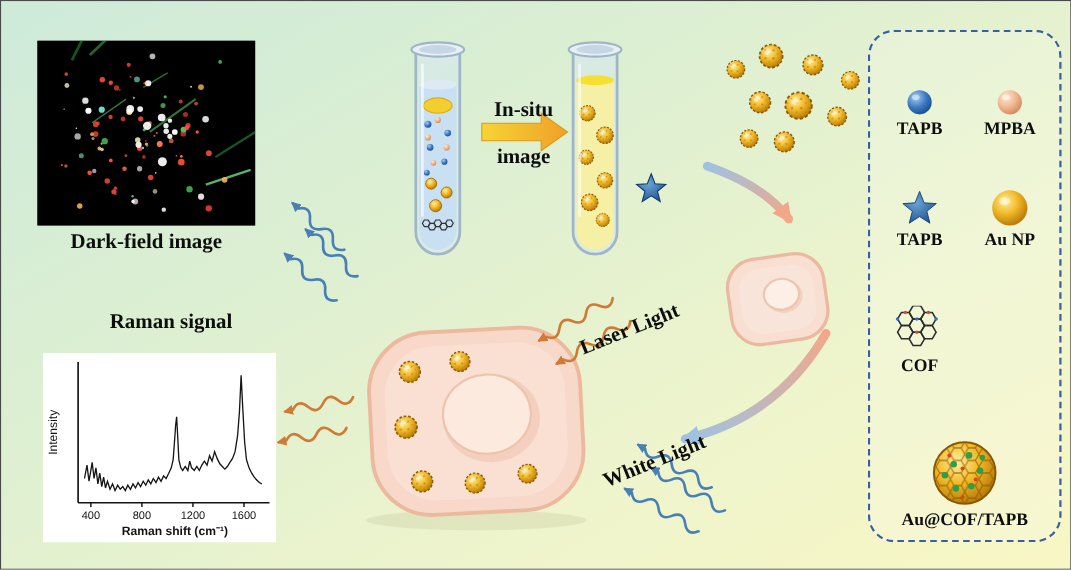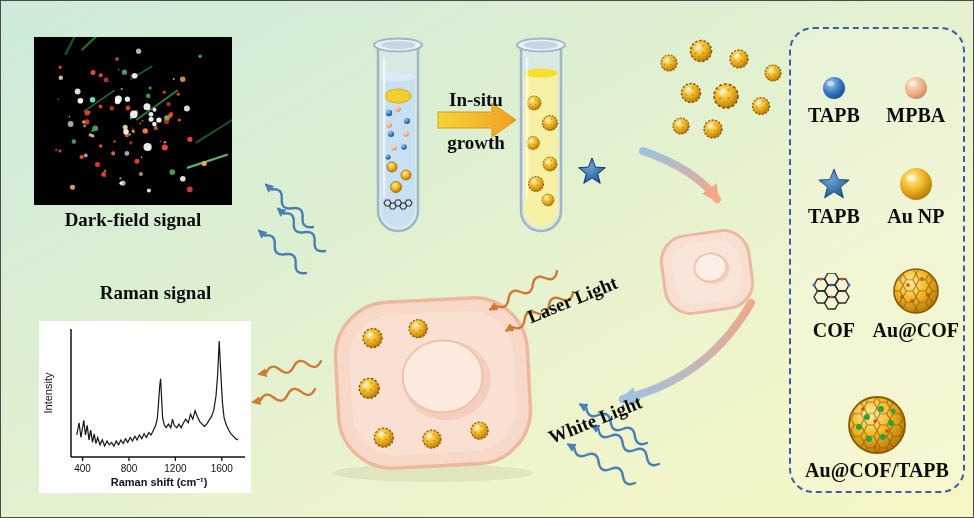--- a/index.html
+++ b/index.html
@@ -13,21 +13,21 @@
   .rot{transform:rotate(-22deg)}
   .raman-plot{position:absolute;left:38px;top:320px;width:212px;height:172px;background:#fff}
   .tick{font:10px "Liberation Sans",sans-serif;fill:#111}
   .axlab-x{font:bold 11px "Liberation Sans",sans-serif;fill:#111}
   .axlab-y{font:11px "Liberation Sans",sans-serif;fill:#111}
   .legend{position:absolute;left:788px;top:26px;width:176px;height:466px;border:2.5px dashed #3a5fa0;
     border-radius:24px;background:rgba(255,255,255,0.18);padding:8px 4px 6px}
   .legend-grid{display:grid;grid-template-columns:1fr 1fr;grid-template-rows:1fr 1.08fr 1.22fr 1.5fr;width:100%;height:100%}
   .legend-item{display:flex;flex-direction:column;align-items:center;justify-content:flex-end;gap:2px;padding:3px 0}
   .legend-item.wide{grid-column:1/3}
-  .legend-label{font-family:"Liberation Serif",serif;font-weight:700;font-size:20px;color:#0d0d0d;text-align:center}
+  .legend-label{font-family:"Liberation Serif",serif;font-weight:700;font-size:16px;color:#0d0d0d;text-align:center}
   .wv{fill:none;stroke-width:2.4;stroke-linecap:round}
 </style>
 </head>
 <body>
 
 <div class="canvas">
 
   <svg class="overlay" width="974" height="518" viewBox="0 0 974 518">
     <defs>
       <radialGradient id="goldGrad" cx="38%" cy="32%" r="78%">
@@ -324,24 +324,24 @@
         <circle cx="92.0" cy="94.7" r="2.8" fill="#fff" opacity="0.92"></circle>
         <circle cx="120.4" cy="87.0" r="2.3" fill="#fff" opacity="0.92"></circle>
         <circle cx="113.6" cy="110.0" r="4.1" fill="#fff" opacity="0.92"></circle>
         <circle cx="99.8" cy="77.4" r="3.8" fill="#fff" opacity="0.92"></circle>
         <circle cx="113.0" cy="69.8" r="3.5" fill="#fff" opacity="0.92"></circle>
         <circle cx="120.5" cy="72.7" r="2.0" fill="#fff" opacity="0.92"></circle>
         <circle cx="116.9" cy="77.3" r="2.4" fill="#fff" opacity="0.92"></circle>
         <circle cx="93.4" cy="62.2" r="2.6" fill="#fff" opacity="0.92"></circle>
       </svg>
   </div>
-  <div class="fig-label centered" style="left:33px;top:208px;width:198px">Dark-field signal</div>
+  <div class="fig-label centered" style="left:33px;top:208px;width:198px">Dark-field image</div>
 
   <div class="fig-label centered" style="left:434px;top:88px;width:82px">In-situ</div>
-  <div class="fig-label centered" style="left:434px;top:131px;width:82px">growth</div>
+  <div class="fig-label centered" style="left:434px;top:131px;width:82px">image</div>
 
   <div class="fig-label rot" style="left:524px;top:288px">Laser Light</div>
   <div class="fig-label rot" style="left:545px;top:408px">White Light</div>
 
   <div class="fig-label centered" style="left:52px;top:281px;width:205px">Raman signal</div>
   <div class="raman-plot">
     <svg id="spectrum" width="212" height="172" viewBox="0 0 212 172">
       <g stroke="#111" stroke-width="1.5">
         <line x1="32" y1="8" x2="32" y2="136"></line>
         <line x1="32" y1="136" x2="206" y2="136"></line>
@@ -408,34 +408,20 @@
               <circle cx="23.5" cy="24" r="1.6"></circle>
             </g>
           <g fill="#3a6fbf">
               <circle cx="6" cy="12" r="1.6"></circle>
               <circle cx="41" cy="12" r="1.6"></circle>
               <circle cx="23.5" cy="12" r="1.6"></circle>
             </g>
         </svg>
         <div class="legend-label">COF</div>
       </div>
-      <div class="legend-item">
-        <svg width="52" height="52" viewBox="-26 -26 52 52">
-          <circle r="22" fill="url(#goldGrad)" stroke="#8a5800" stroke-width="1.6"></circle>
-          <circle r="21" fill="url(#hexpat)"></circle>
-          <g fill="#d9480f" opacity="0.85">
-            <circle cx="-8" cy="-6" r="2"></circle>
-              <circle cx="6" cy="-12" r="2"></circle>
-              <circle cx="12" cy="4" r="2"></circle>
-            <circle cx="-4" cy="10" r="2"></circle>
-              <circle cx="-14" cy="6" r="2"></circle>
-          </g>
-        </svg>
-        <div class="legend-label">Au@COF</div>
-      </div>
       <div class="legend-item wide">
         <svg width="64" height="64" viewBox="-32 -32 64 64">
           <circle r="28" fill="url(#goldGrad)" stroke="#8a5800" stroke-width="1.8"></circle>
           <circle r="27" fill="url(#hexpat)"></circle>
           <g fill="#2f9e44">
             <circle cx="-10" cy="-8" r="3"></circle>
               <circle cx="4" cy="-16" r="3"></circle>
               <circle cx="14" cy="-2" r="3"></circle>
             <circle cx="6" cy="12" r="3"></circle>
               <circle cx="-8" cy="14" r="3"></circle>

